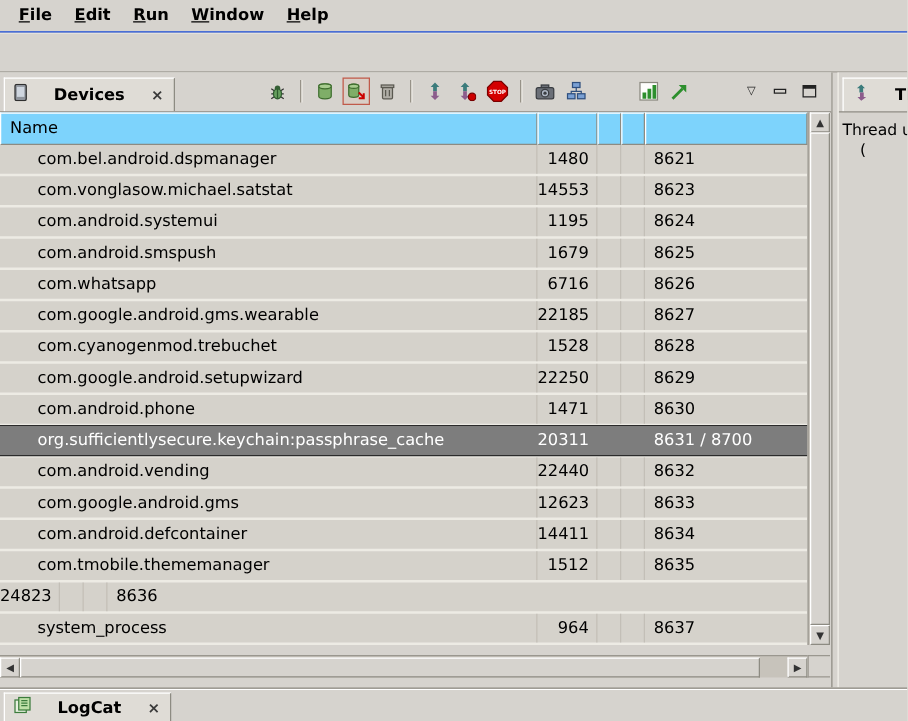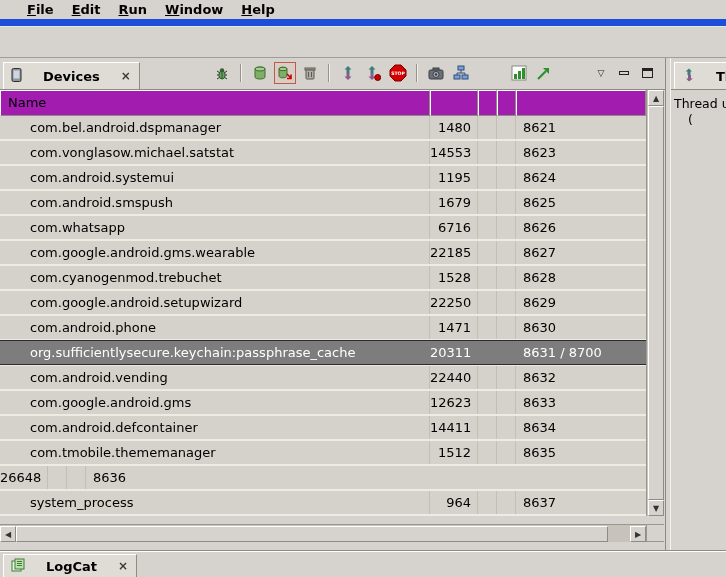--- a/index.html
+++ b/index.html
@@ -5,22 +5,22 @@
   * { margin:0; padding:0; box-sizing:border-box; }
   html,body { width:726px; height:577px; }
   body {
     font-family:"DejaVu Sans","Liberation Sans",sans-serif;
     font-size:13px; color:#000; background:#d6d3ce; overflow:hidden;
   }
   #app { position:relative; width:726px; height:577px; background:#d6d3ce; overflow:hidden; }
 
   
   #menubar { position:absolute; top:0; left:0; right:0; height:26px;
-    display:flex; align-items:center; padding-left:18px;
-    border-bottom:7px solid #1d4ed8; }
+    display:flex; align-items:center; padding-left:6px;
+    border-bottom:1px solid #1d4ed8; }
   .menu-item { font-weight:bold; padding:3px 9px; cursor:default; }
   .menu-item::first-letter { text-decoration:underline; }
 
   
   #topstrip { position:absolute; top:26px; left:0; right:0; height:32px;
     border-bottom:1px solid #a19e96; box-shadow:inset 0 1px 0 #e9e7e1; }
 
   
   #main { position:absolute; top:58px; left:0; right:0; height:492px; }
   #devices-panel { position:absolute; left:0; top:0; width:666px; height:492px;
@@ -49,21 +49,21 @@
   .vc { width:20px; height:18px; display:flex; align-items:center; justify-content:center; }
   .vc-menu-glyph { font-size:9px; color:#222; }
   .vc-min-bar { width:10px; height:4px; border:1px solid #222; }
   .vc-max-box { width:11px; height:10px; border:1px solid #222; border-top-width:3px; }
 
   
   .thead { position:absolute; top:32px; left:0; width:646px; height:26px; display:flex; }
   .thcell { height:26px; border-top:1px solid #ffffff; border-left:1px solid #ffffff;
     border-right:1px solid #8d8b82; border-bottom:1px solid #8d8b82;
     line-height:23px; padding-left:7px; overflow:hidden; white-space:nowrap;
-    background:#a21caf; }
+    background:#7dd3fc; }
   .th-name { width:430px; }
   .th-pid  { width:48px; }
   .th-c3   { width:19px; }
   .th-c4   { width:19px; }
   .th-port { flex:1; }
 
   
   #rows { position:absolute; top:58px; left:0; width:646px; height:400px;
     background:#edebe4; overflow:hidden; }
   .row { height:23px; margin-bottom:2px; display:flex; background:#d5d2cb; white-space:nowrap; }
@@ -337,21 +337,21 @@
     <div class="cell cell-port">8634</div>
   </div>
           <div class="row">
     <div class="cell cell-name">com.tmobile.thememanager</div>
     <div class="cell cell-pid">1512</div>
     <div class="cell cell-c3"></div>
     <div class="cell cell-c4"></div>
     <div class="cell cell-port">8635</div>
   </div>
           <div class="row">
-    <div class="cell cell-pid">26648</div>
+    <div class="cell cell-pid">24823</div>
     <div class="cell cell-c3"></div>
     <div class="cell cell-c4"></div>
     <div class="cell cell-port">8636</div>
   </div>
           <div class="row">
     <div class="cell cell-name">system_process</div>
     <div class="cell cell-pid">964</div>
     <div class="cell cell-c3"></div>
     <div class="cell cell-c4"></div>
     <div class="cell cell-port">8637</div>

